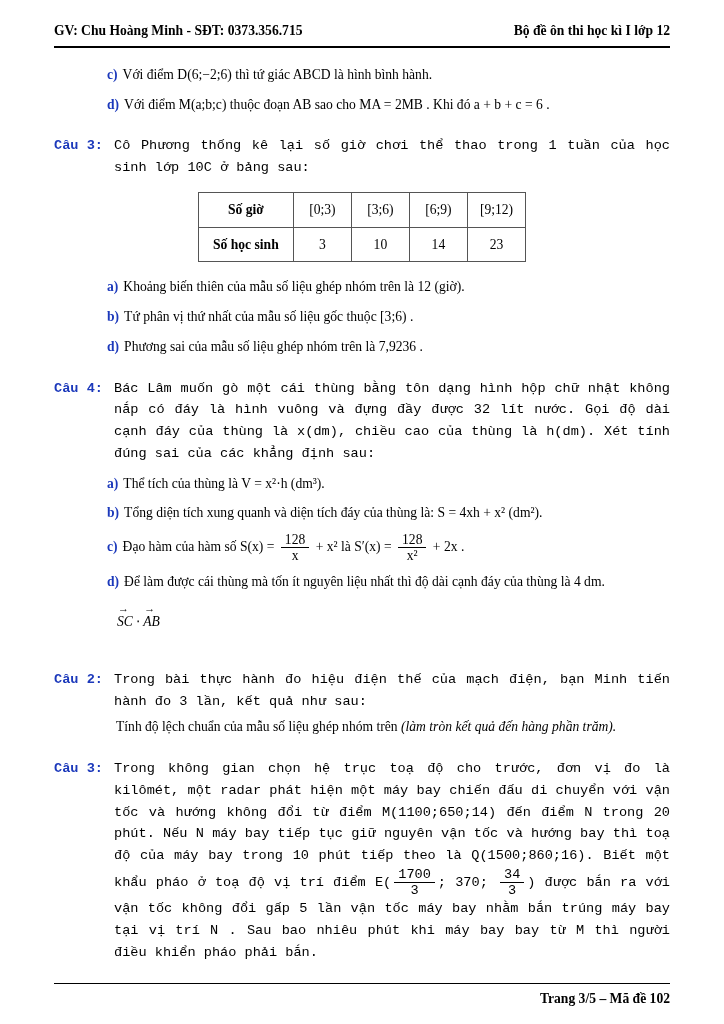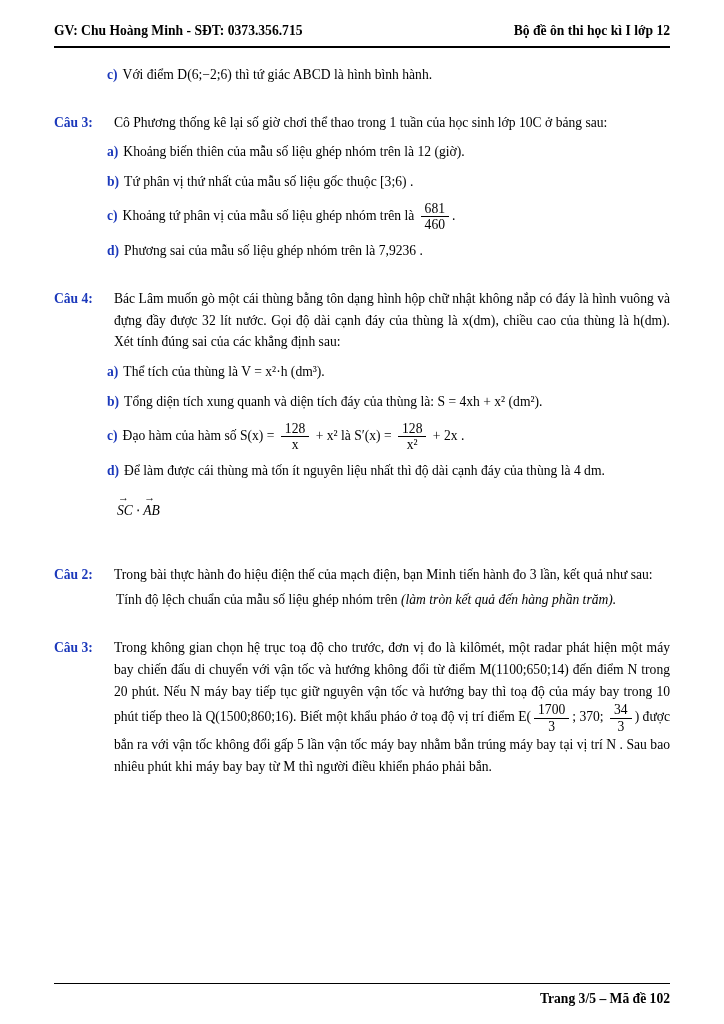--- a/index.html
+++ b/index.html
@@ -11,21 +11,21 @@
     font-size:13.6px; line-height:1.6;
   }
   .page { width:724px; height:1024px; padding:20px 54px 14px 54px; display:flex; flex-direction:column; }
 
   .hdr { display:flex; justify-content:space-between; font-weight:bold; }
   .hdr-rule { border-bottom:2px solid #000; margin:4px 0 8px 0; }
 
   .item { margin:8px 0 0 53px; text-align:justify; }
   .item .ilabel { color:#1c39bb; font-weight:bold; margin-right:5px; }
 
-  .qrow { display:flex; margin-top:26px; }
+  .qrow { display:flex; margin-top:20px;font-family:Liberation Mono, monospace; }
   .qlabel { flex:0 0 60px; color:#1c39bb; font-weight:bold; }
   .qbody { flex:1; text-align:justify; }
 
   table.mtable { border-collapse:collapse; margin:13px auto 6px auto; }
   table.mtable td { border:1px solid #555; text-align:center; padding:6px 12px; }
   table.mtable td.rowhead { font-weight:bold; padding:6px 14px; }
   table.t1 td { min-width:58px; }
   table.t1 td.rowhead { min-width:95px; }
   table.t2 td { min-width:86px; }
   table.t2 td.rowhead { min-width:162px; }
@@ -56,39 +56,53 @@
 
   <div class="hdr">
     <span>GV: Chu Hoàng Minh - SĐT: 0373.356.715</span>
     <span>Bộ đề ôn thi học kì I lớp 12</span>
   </div>
   <div class="hdr-rule"></div>
 
   <div class="item">
     <span class="ilabel">c)</span><span>Với điểm D(6;−2;6) thì tứ giác ABCD là hình bình hành.</span>
   </div>
+  <div class="item">
+    <span class="ilabel">d)</span><span>Với điểm M(a;b;c) thuộc đoạn AB sao cho MA = 2MB . Khi đó a + b + c = 6 .</span>
+  </div>
 
   <div class="qrow">
     <span class="qlabel">Câu 3:</span>
     <span class="qbody">Cô Phương thống kê lại số giờ chơi thể thao trong 1 tuần của học sinh lớp 10C ở bảng sau:</span>
   </div>
 
+  <table class="mtable t1">
+    <tbody>
+        <tr>
+      <td class="rowhead">Số giờ</td>
+      <td>[0;3)</td>
+      <td>[3;6)</td>
+      <td>[6;9)</td>
+      <td>[9;12)</td>
+    </tr>
+    <tr>
+      <td class="rowhead">Số học sinh</td>
+      <td>3</td>
+      <td>10</td>
+      <td>14</td>
+      <td>23</td>
+    </tr>
+  </tbody>
+    </table>
 
   <div class="item">
     <span class="ilabel">a)</span><span>Khoảng biến thiên của mẫu số liệu ghép nhóm trên là 12 (giờ).</span>
   </div>
   <div class="item">
     <span class="ilabel">b)</span><span>Tứ phân vị thứ nhất của mẫu số liệu gốc thuộc [3;6) .</span>
-  </div>
-  <div class="item">
-    <span class="ilabel">c)</span><span>Khoảng tứ phân vị của mẫu số liệu ghép nhóm trên là</span>
-    <span class="frac">
-        <span class="fn">681</span>
-        <span class="fd">460</span>
-      </span><span>.</span>
   </div>
   <div class="item">
     <span class="ilabel">d)</span><span>Phương sai của mẫu số liệu ghép nhóm trên là 7,9236 .</span>
   </div>
 
   <div class="qrow">
     <span class="qlabel">Câu 4:</span>
     <span class="qbody">Bác Lâm muốn gò một cái thùng bằng tôn dạng hình hộp chữ nhật không nắp có đáy là hình vuông và đựng đầy được 32 lít nước. Gọi độ dài cạnh đáy của thùng là x(dm), chiều cao của thùng là h(dm). Xét tính đúng sai của các khẳng định sau:</span>
   </div>
 

